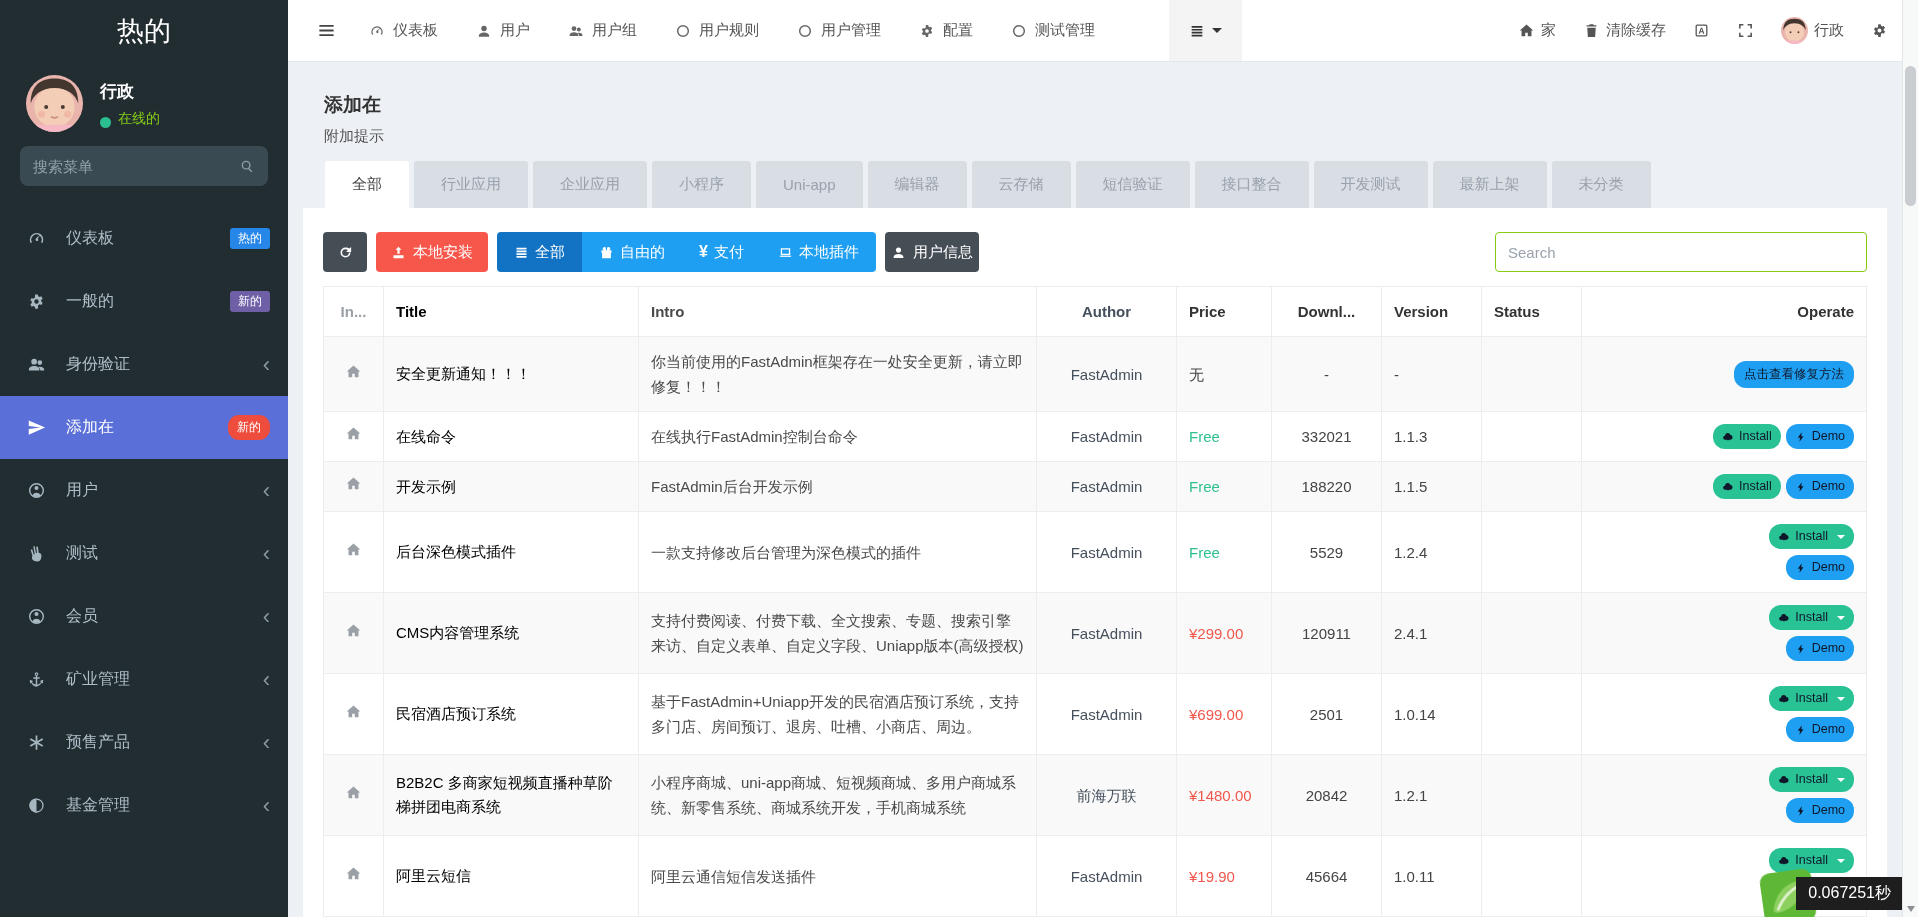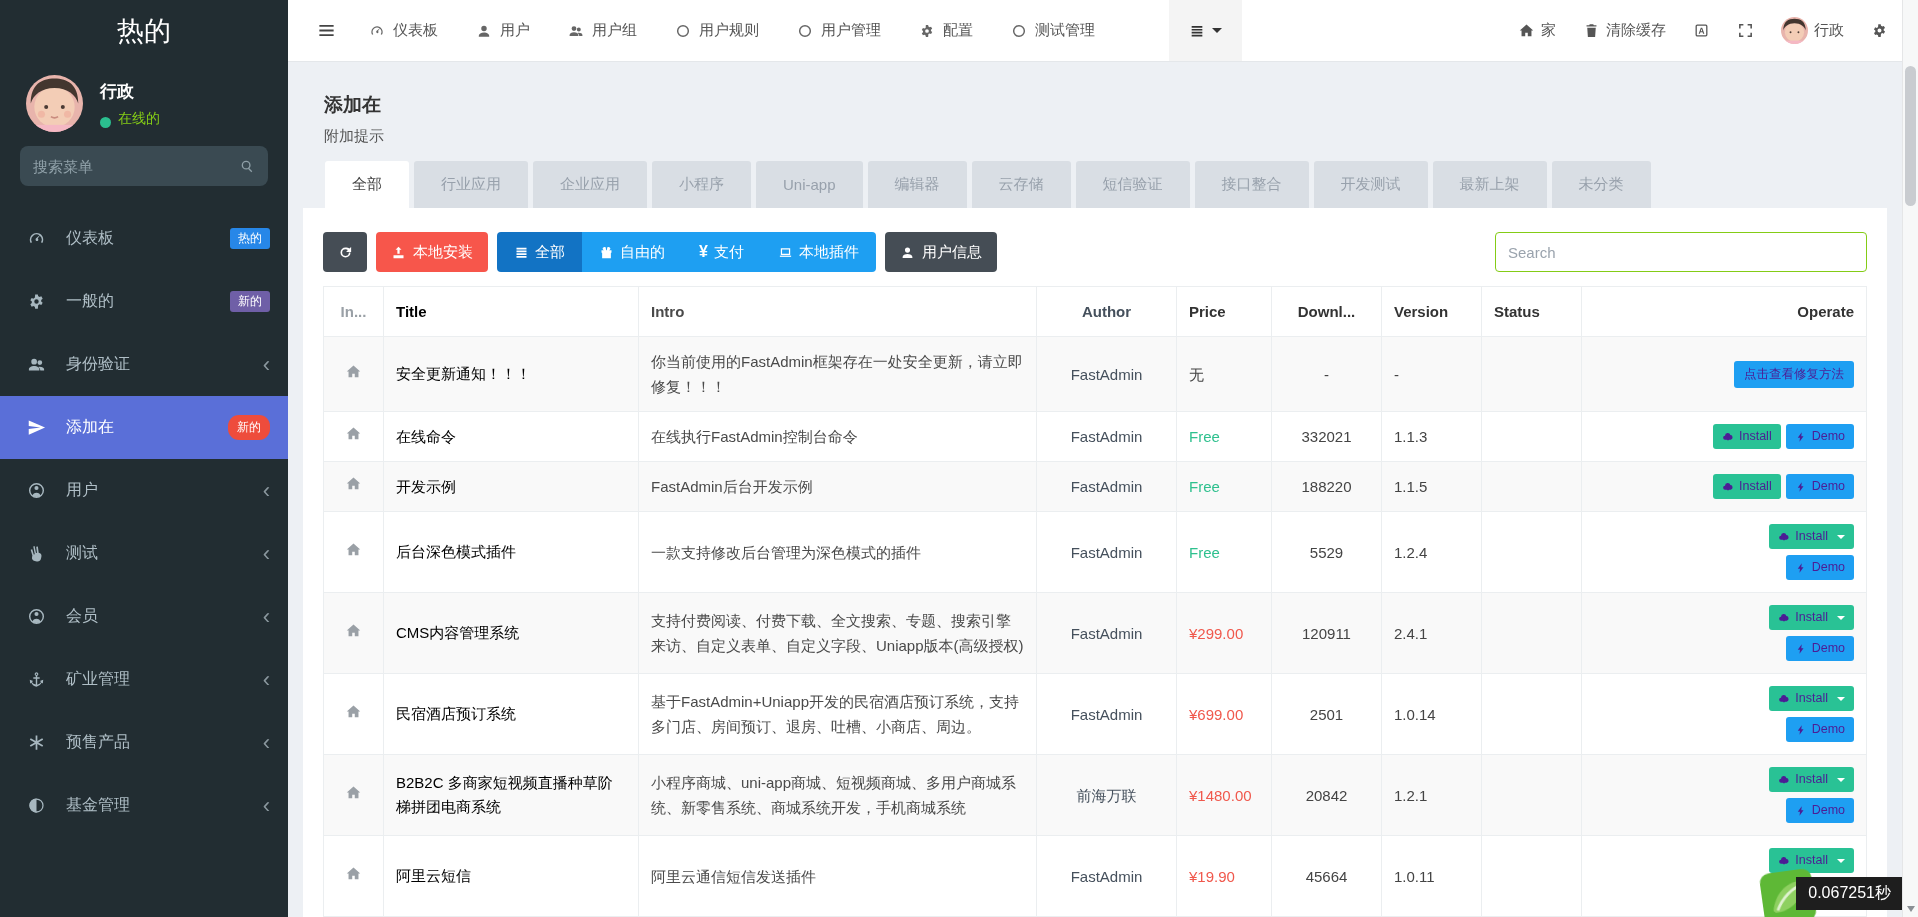--- a/index.html
+++ b/index.html
@@ -62,21 +62,21 @@
   .toolbar { display:flex; align-items:center; margin-top:12px; }
   .btn { border:none; font-family:inherit; cursor:pointer; color:#fff; border-radius:4px; display:flex; align-items:center; gap:7px; font-size:15px; height:40px; }
   .btn .ic svg { width:15px; height:15px; }
   .btn-refresh { width:44px; justify-content:center; background:var(--dark-btn); }
   .btn-red { background:var(--danger); padding:0 15px; margin-left:9px; }
   .filter-group { display:flex; margin-left:9px; border-radius:4px; overflow:hidden; }
   .fbtn { height:40px; display:flex; align-items:center; gap:6px; padding:0 17px; background:var(--primary); color:#fff; font-size:15px; cursor:pointer; }
   .fbtn.active { background:var(--primary-dark); }
   .fbtn .ic svg { width:15px; height:15px; }
   .fbtn .yen { font-size:16px; font-weight:bold; line-height:1; }
-  .btn-dark { background:var(--dark-btn); padding:0 15px; margin-left:9px; }
+  .btn-dark { background:var(--dark-btn); padding:0 6px; margin-left:9px; }
   .tb-search { margin-left:auto; width:372px; height:40px; border:1px solid #84cc16; border-radius:4px; background:#fff; display:flex; align-items:center; padding:0 12px; }
   .tb-search input { border:none; outline:none; width:100%; font-size:15px; font-family:inherit; color:#444; }
   .tb-search input::placeholder { color:#9aa3ad; }
 
   
   table { width:100%; border-collapse:collapse; margin-top:14px; font-size:15px; table-layout:fixed; }
   th, td { border:1px solid #ebeef0; padding:12px 12px; vertical-align:middle; line-height:25px; }
   th { font-weight:bold; color:#333; text-align:left; height:48px; background:#fff; }
   tbody tr:nth-child(odd) { background:#f9f9f9; }
   .c-home { width:60px; text-align:center; color:#9aa0a6; }
@@ -85,21 +85,21 @@
   .c-title { width:255px; line-height:24px; color:#000000; }
   .c-intro { width:398px; color:#4a4a4a; }
   .c-author { width:140px; text-align:center; color:#45505c; }
   .c-price { width:95px; }
   .c-down { width:110px; text-align:center; }
   .c-version { width:100px; }
   .c-status { width:100px; }
   .c-op { text-align:right; }
   .price-free { color:var(--free-green); }
   .price-paid { color:var(--price-red); }
-  .sbtn { border:none; font-family:inherit; cursor:pointer; color:#4c1d95; border-radius:3px; font-size:12.5px; padding:5px 9px; display:inline-flex; align-items:center; gap:5px; line-height:15px; }
+  .sbtn { border:none; font-family:inherit; cursor:pointer; color:#0f172a; border-radius:12px; font-size:12.5px; padding:5px 9px; display:inline-flex; align-items:center; gap:5px; line-height:15px; }
   .sbtn .ic svg { width:12px; height:12px; }
   .sbtn-install { background:var(--success); }
   .sbtn-demo { background:var(--primary); }
   .sbtn-fix { background:var(--primary); padding:6px 10px; }
   .sbtn .caret { width:0; height:0; border-left:4px solid transparent; border-right:4px solid transparent; border-top:4px solid #fff; margin-left:4px; }
   .op-inline { display:flex; justify-content:flex-end; gap:5px; }
   .op-stack { display:flex; flex-direction:column; align-items:flex-end; gap:6px; }
 
   
   .trace-icon { position:fixed; right:104px; bottom:-6px; width:52px; height:52px; transform:rotate(-8deg); z-index:9; }

